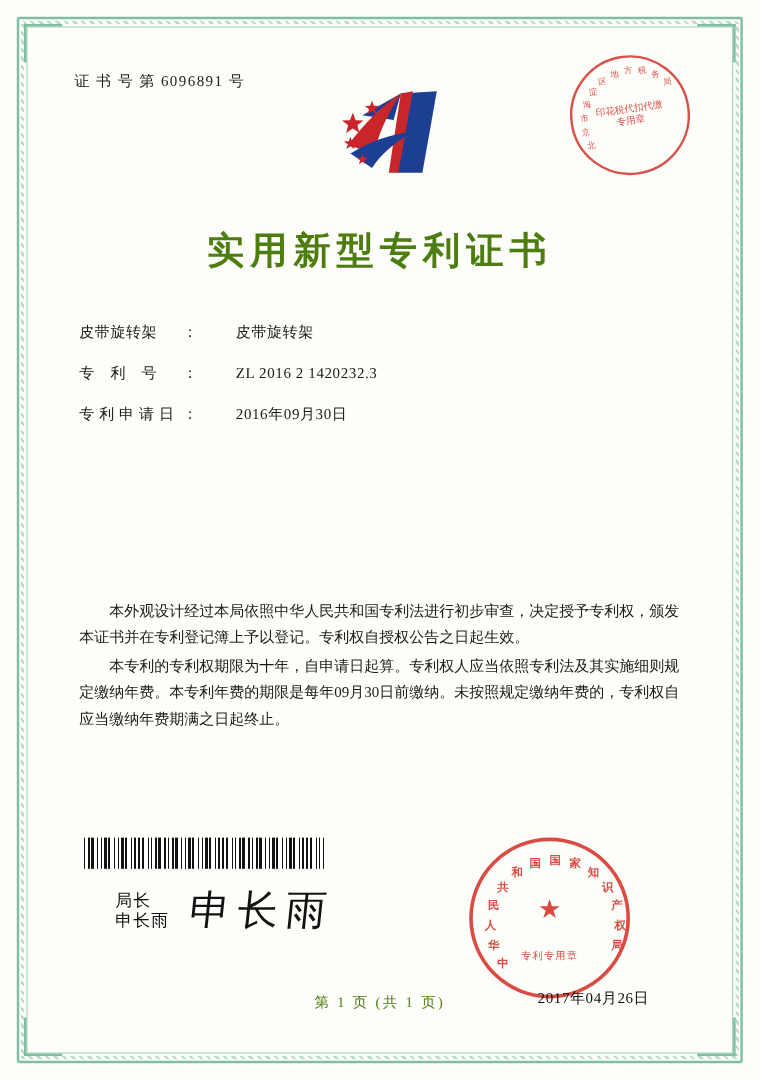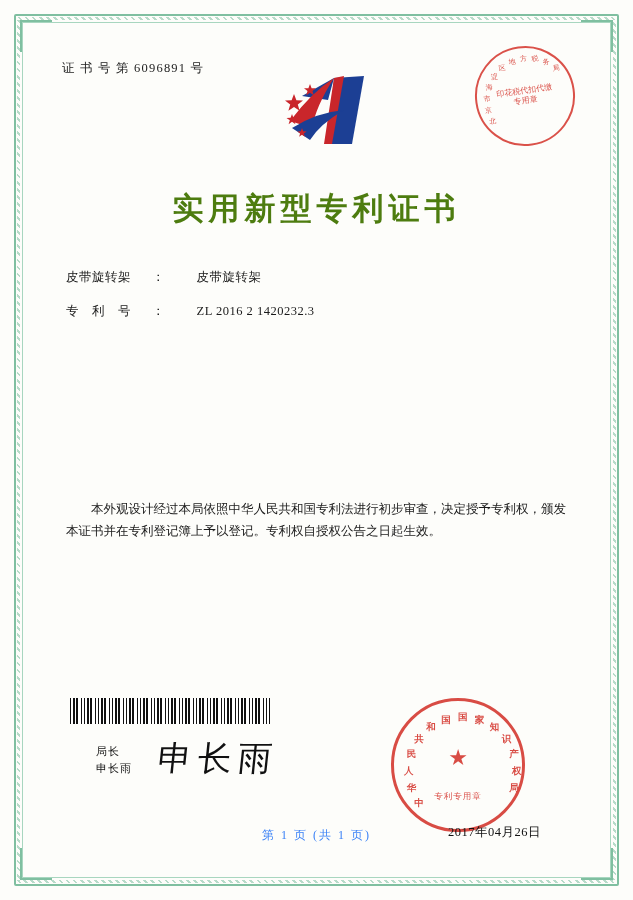--- a/index.html
+++ b/index.html
@@ -165,21 +165,21 @@
     left: 30px; top: 660px;
     width: 200px; height: 26px;
     background: repeating-linear-gradient(90deg,
       #111 0 1px, #fff 1px 3px, #111 3px 5px, #fff 5px 6px,
       #111 6px 8px, #fff 8px 11px, #111 11px 12px, #fff 12px 14px);
   }
 
   .sign-block {
     position: absolute;
     left: 56px; top: 705px;
-    font-size: 11px;
+    font-size: 14px;
     line-height: 17px;
     letter-spacing: 1px;
     color: #111;
   }
   .signature {
     position: absolute;
     left: 118px; top: 698px;
     font-size: 34px;
     font-family: "DejaVu Serif", serif;
     letter-spacing: 6px;
@@ -233,21 +233,21 @@
     color: #111;
   }
 
   .footer {
     position: absolute;
     left: 0; bottom: 18px;
     width: 553px;
     text-align: center;
     font-size: 12px;
     letter-spacing: 2px;
-    color: #3b82f6;
+    color: #4d7c0f;
   }
 </style>
 </head>
 <body>
 
 <div class="page">
 
   <div class="border-outer"></div>
   <div class="border-pattern"></div>
   <div class="border-inner"></div>
@@ -295,24 +295,28 @@
 
     <div class="title">实用新型专利证书</div>
 
     <div class="fields">
       <div class="field">
         <span class="lbl">皮带旋转架</span><span>：</span><span class="val">皮带旋转架</span>
       </div>
       <div class="field">
         <span class="lbl">专　利　号</span><span>：</span><span class="val">ZL 2016 2 1420232.3</span>
       </div>
+      <div class="field">
+        <span class="lbl">专 利 申 请 日</span><span>：</span><span class="val">2016年09月30日</span>
+      </div>
     </div>
 
     <div class="paragraphs">
       <div class="para">本外观设计经过本局依照中华人民共和国专利法进行初步审查，决定授予专利权，颁发本证书并在专利登记簿上予以登记。专利权自授权公告之日起生效。</div>
+      <div class="para">本专利的专利权期限为十年，自申请日起算。专利权人应当依照专利法及其实施细则规定缴纳年费。本专利年费的期限是每年09月30日前缴纳。未按照规定缴纳年费的，专利权自应当缴纳年费期满之日起终止。</div>
     </div>
 
     <div class="barcode"></div>
 
     <div class="sign-block">
       <div>局长</div>
       <div>申长雨</div>
     </div>
     <div class="signature">申长雨</div>
 

